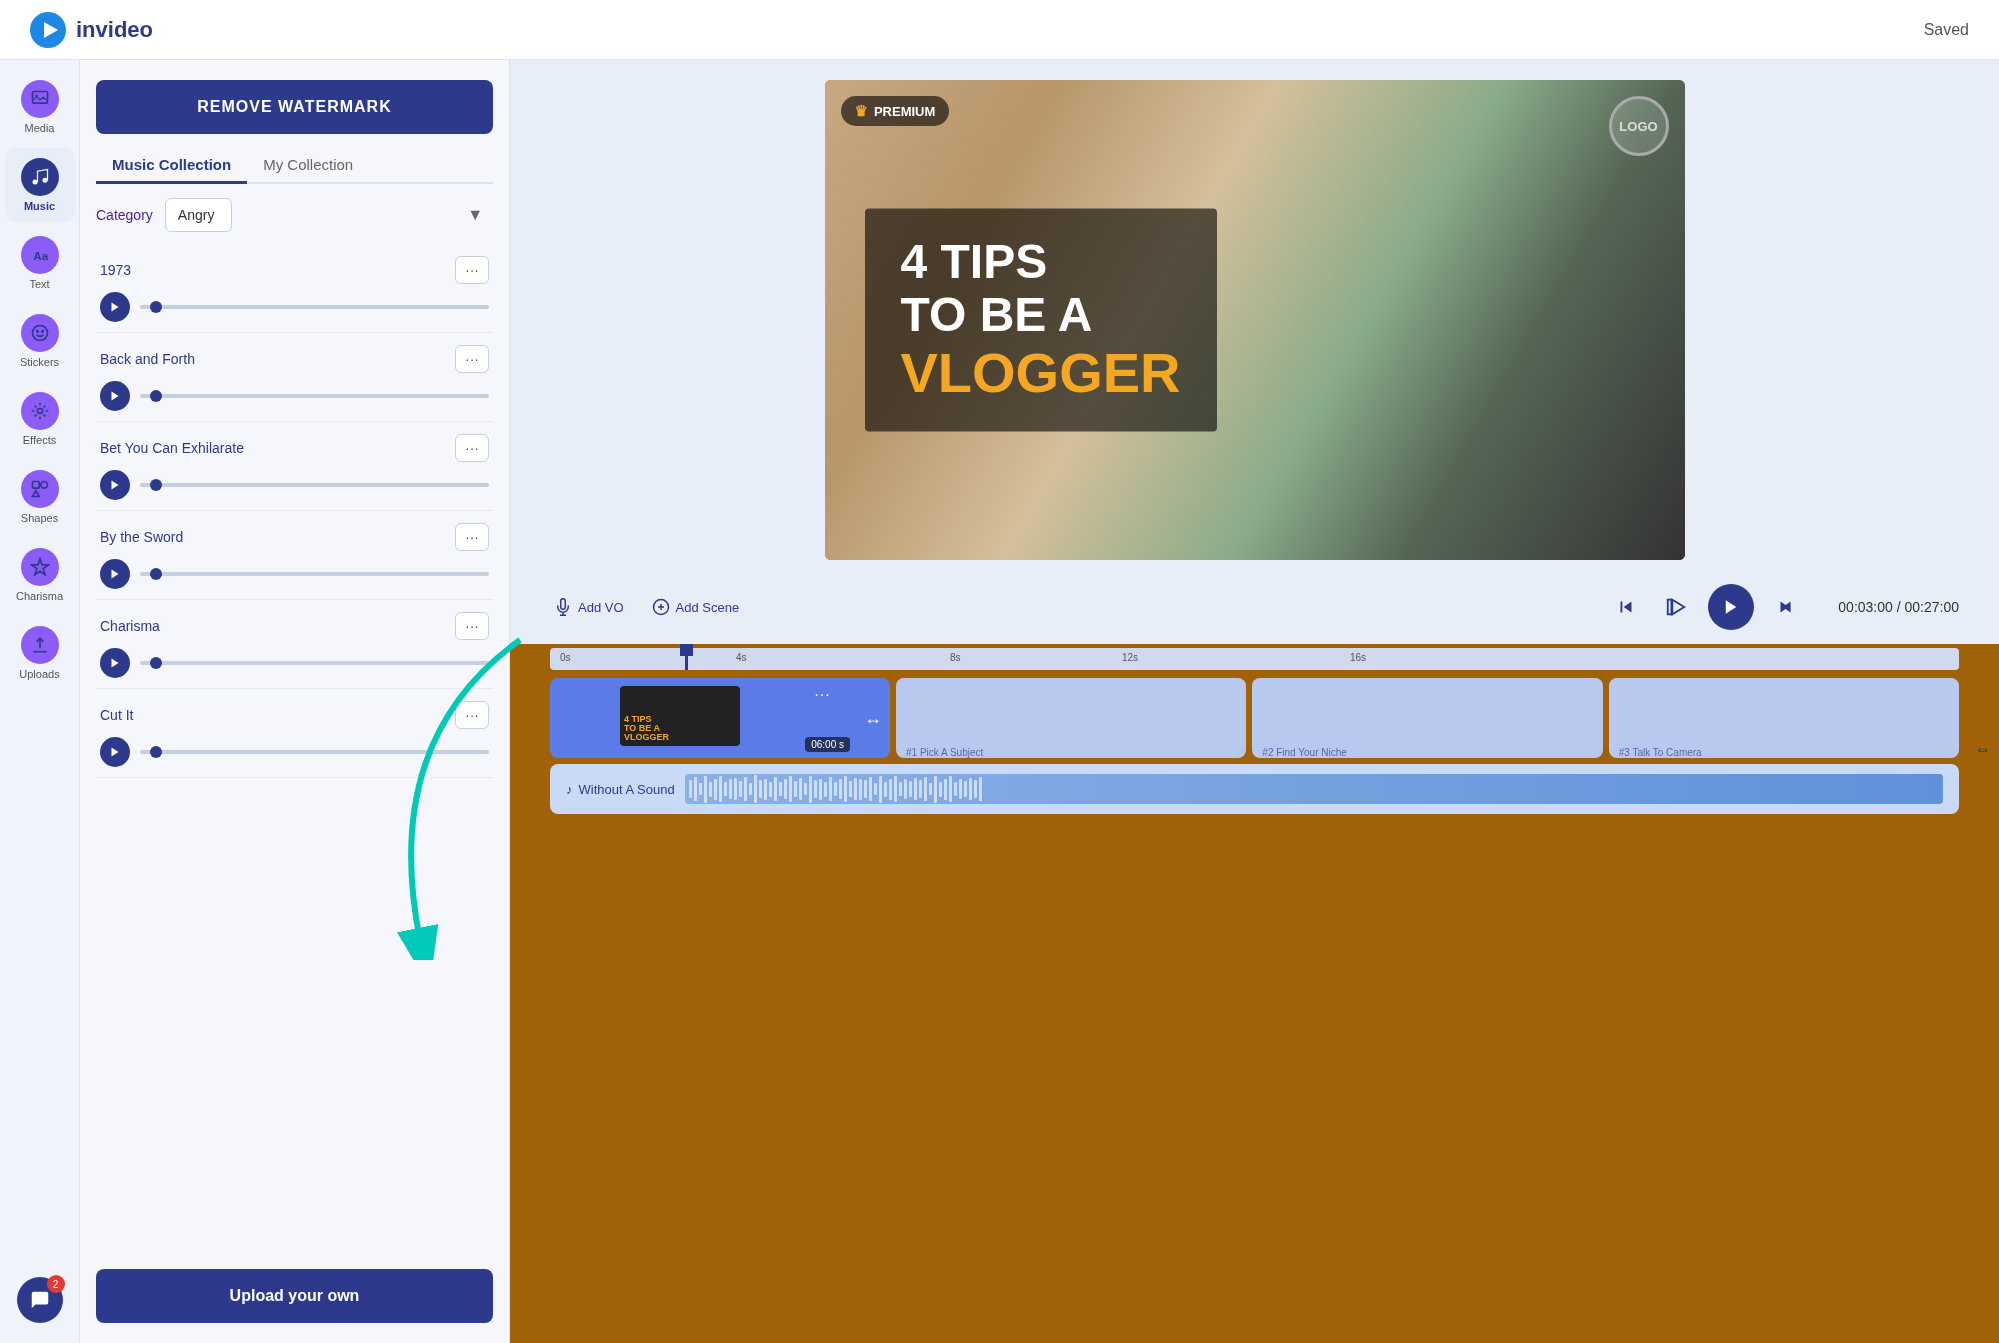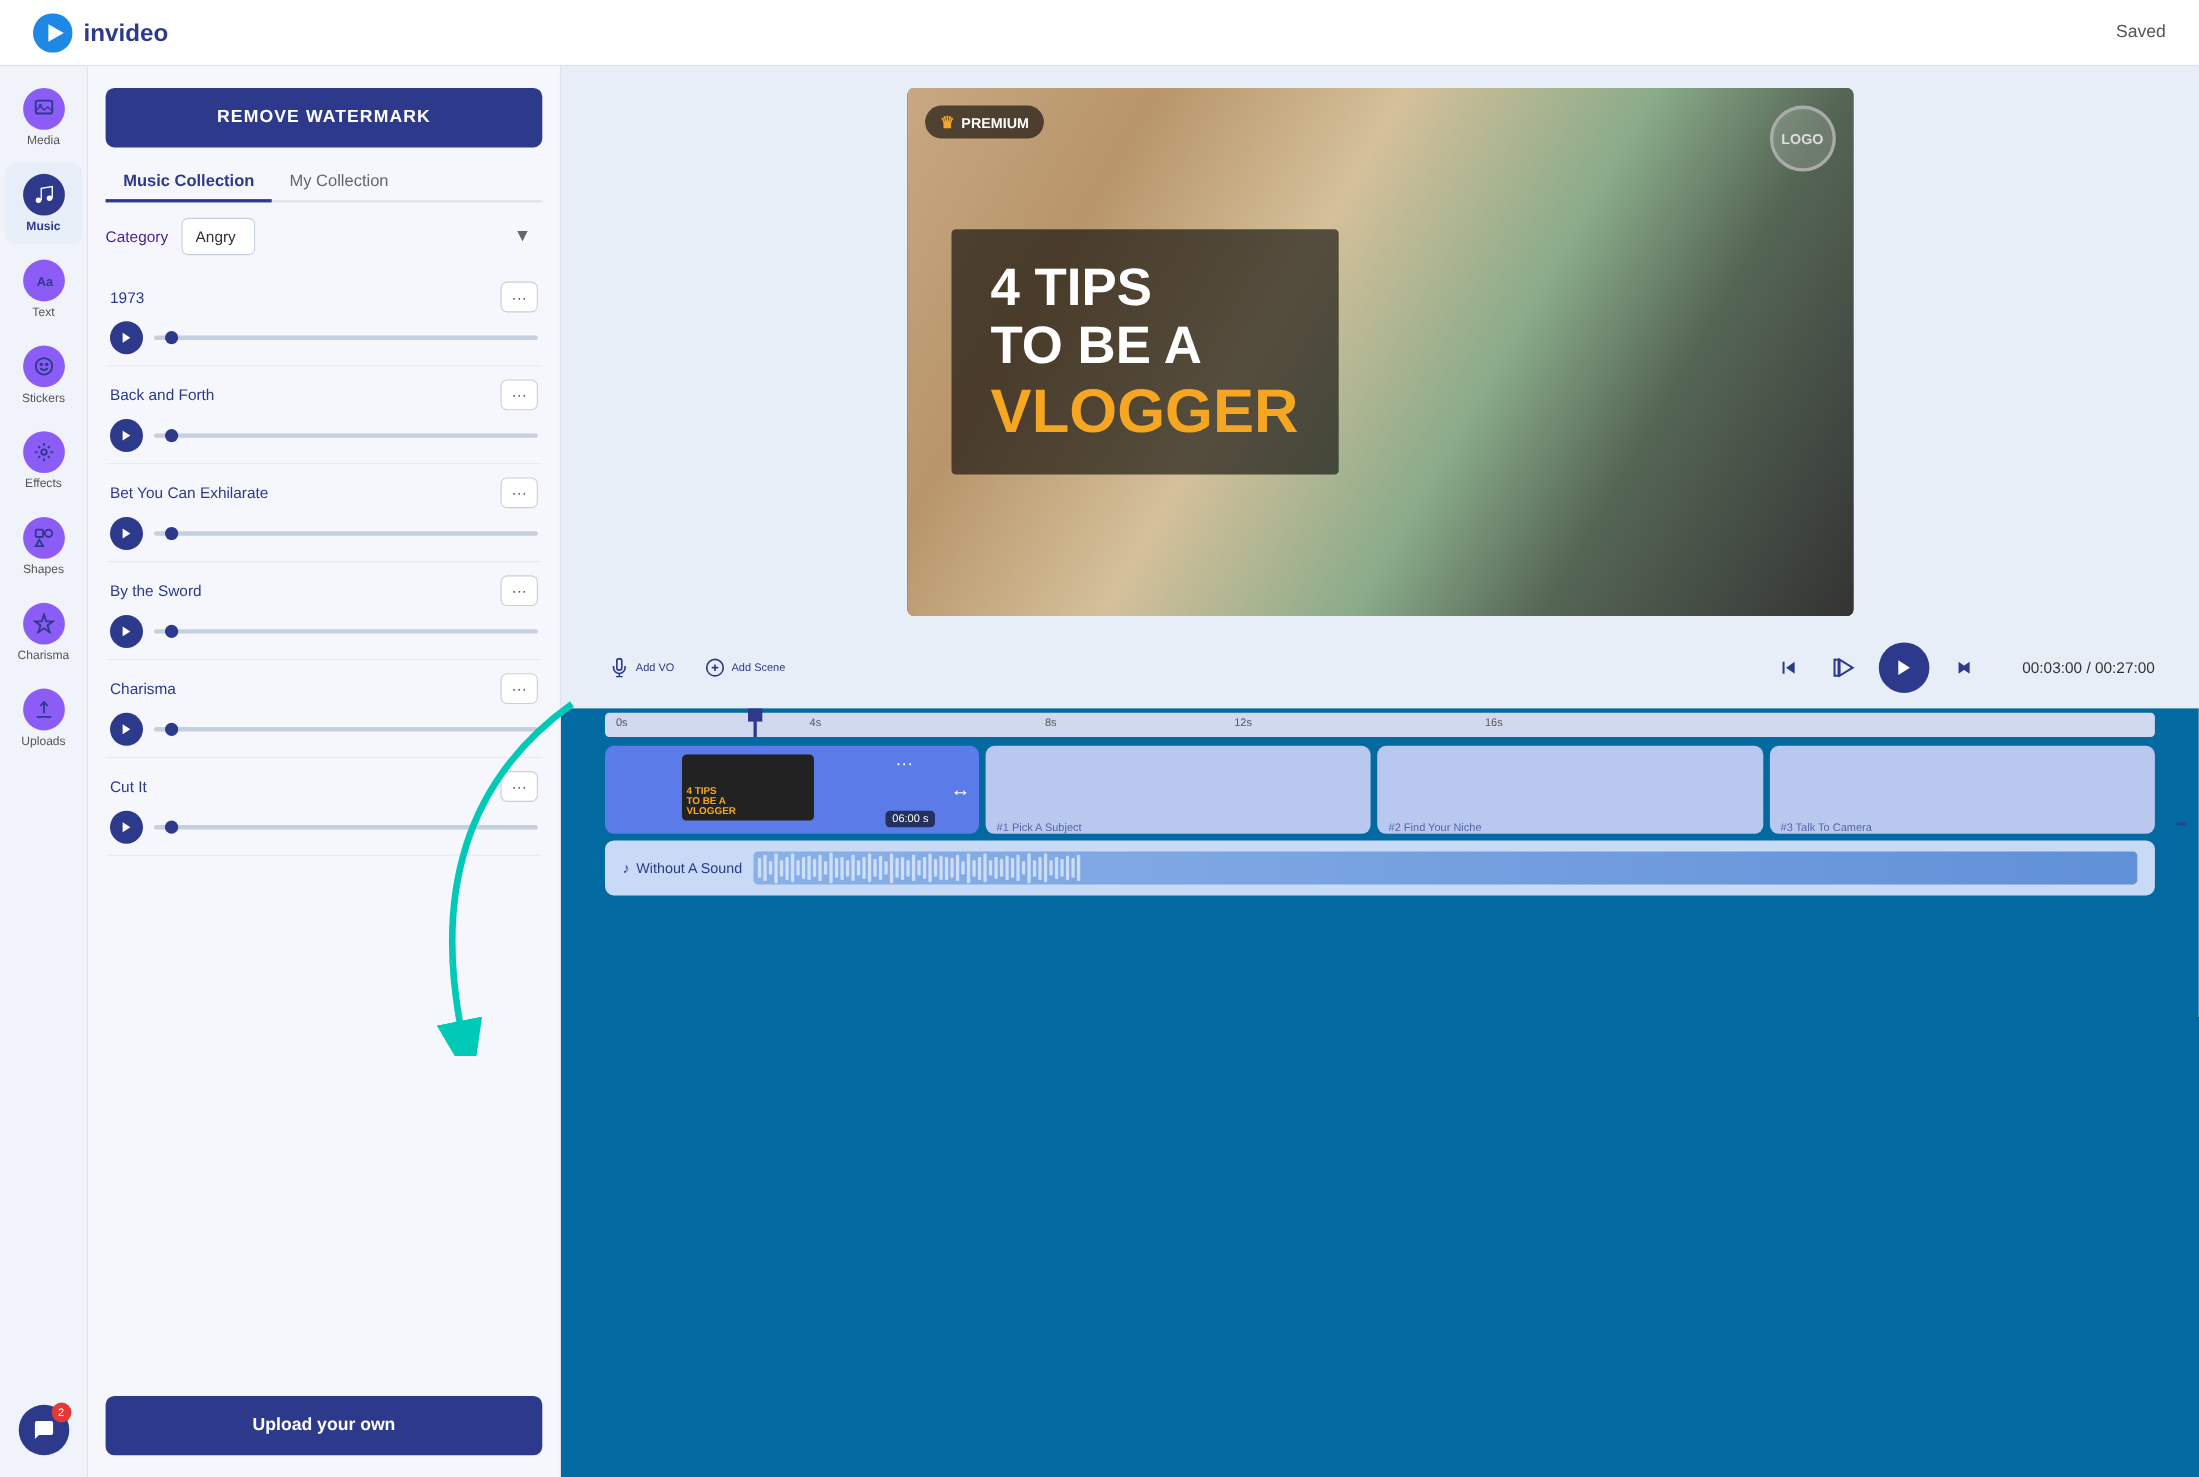--- a/index.html
+++ b/index.html
@@ -358,21 +358,21 @@
       padding: 14px 40px;
       background: #e8eef7;
       gap: 20px;
     }
     .ctrl-btn {
       display: flex;
       align-items: center;
       gap: 6px;
       cursor: pointer;
       color: #2d3a8c;
-      font-size: 10px;
+      font-size: 13px;
       background: none;
       border: none;
       padding: 4px;
     }
     .ctrl-btn svg { width: 18px; height: 18px; }
     .ctrl-group-center {
       display: flex;
       align-items: center;
       gap: 14px;
       margin-left: auto;
@@ -402,21 +402,21 @@
     .ctrl-play-main svg { fill: white; width: 18px; height: 18px; }
     .time-display {
       margin-left: 20px;
       font-size: 14px;
       color: #333;
     }
 
     
     .timeline-area {
       flex: 1;
-      background: #0369a1;
+      background: #a16207;
       padding: 0 40px 20px;
       overflow-x: auto;
     }
     .timeline-ruler {
       display: flex;
       align-items: center;
       height: 30px;
       position: relative;
       margin-bottom: 4px;
     }

